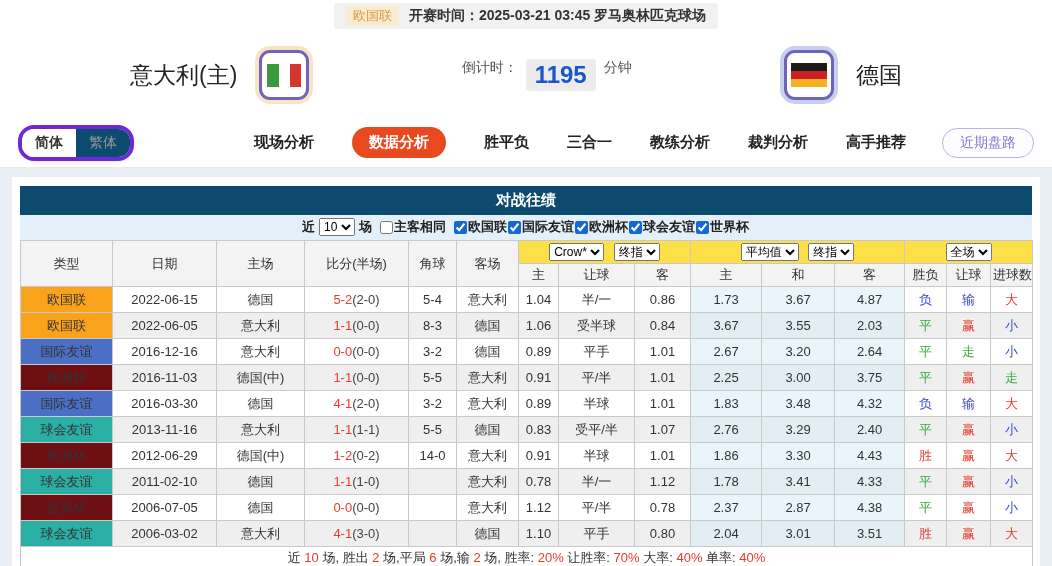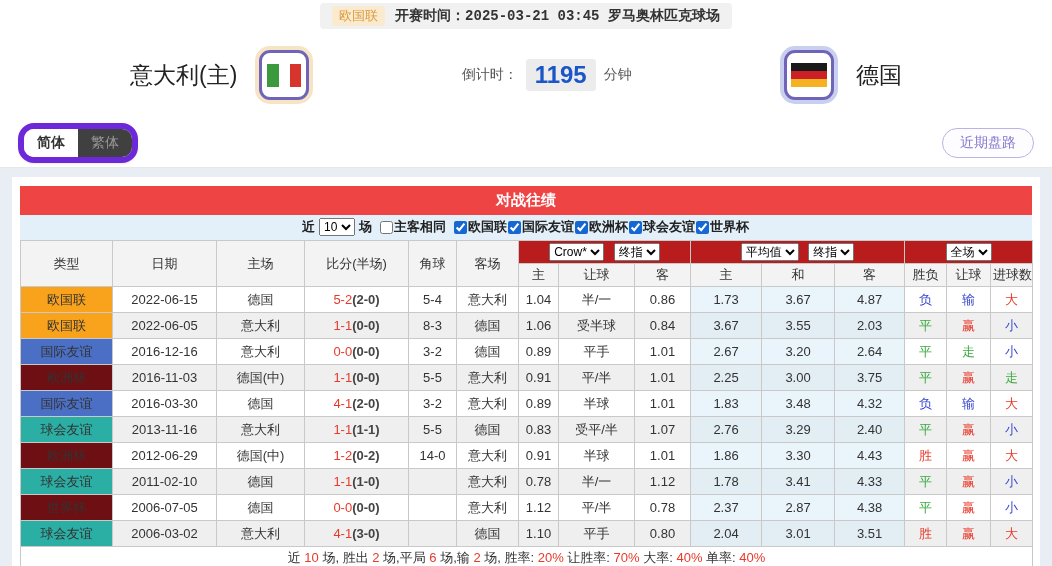--- a/index.html
+++ b/index.html
@@ -5,68 +5,68 @@
   * { box-sizing: border-box; margin: 0; padding: 0; }
   body {
     width: 1052px; height: 566px; overflow: hidden;
     font-family: "Liberation Sans", "DejaVu Sans", sans-serif;
     background: #fff; color: #333;
   }
   
   .top-bar { height: 32px; display: flex; justify-content: center; align-items: center; background: #fff; }
   .kickoff-box { display: flex; align-items: center; background: #f1f1f1; border-radius: 4px; padding: 3px 12px; font-size: 14px; }
   .league-badge { background: #f9ead0; color: #dd9b3e; padding: 1px 7px; border-radius: 3px; margin-right: 10px; font-size: 13px; }
-  .kickoff-text { font-weight: bold; color: #333; font-family: Liberation Mono, monospace; }
+  .kickoff-text { font-weight: bold; color: #333; }
   
   .match-header { height: 86px; display: flex; align-items: center; background: #fff; padding: 0 150px 0 130px; }
   .team-block { display: flex; align-items: center; gap: 18px; }
   .team-name { font-size: 23px; font-weight: normal; color: #222; }
   .flag-wrap { width: 58px; height: 58px; border-radius: 15px; display: flex; align-items: center; justify-content: center; }
   .flag-wrap.home-glow { background: #f7e4c4; }
   .flag-wrap.away-glow { background: #c9cfee; }
   .flag-inner { width: 50px; height: 50px; background: #fff; border: 3px solid #6f64b8; border-radius: 11px; display: flex; align-items: center; justify-content: center; }
   .flag-it { width: 34px; height: 23px; display: flex; }
   .flag-it div { flex: 1; }
   .flag-de { width: 36px; height: 24px; display: flex; flex-direction: column; }
   .flag-de div { flex: 1; }
-  .countdown { flex: 1; display: flex; align-items: center; justify-content: center; gap: 8px; font-size: 14px; color: #555; }
+  .countdown { flex: 1; display: flex; justify-content: center; gap: 8px; font-size: 14px; color: #555; }
   .countdown-value { font-size: 24px; font-weight: bold; color: #1a56c8; background: #ececec; padding: 2px 9px; border-radius: 3px; }
   
   .nav-bar { height: 50px; display: flex; align-items: center; background: #fff; padding: 0 18px; border-bottom: 1px solid #e8e8e8; }
-  .lang-toggle { display: flex; border: 6px solid #6d28d9; border-radius: 16px; overflow: hidden; box-shadow: 0 1px 2px rgba(0,0,0,.08); font-size: 14px; }
+  .lang-toggle { display: flex; border: 4px solid #6d28d9; border-radius: 16px; overflow: hidden; box-shadow: 0 1px 2px rgba(0,0,0,.08); font-size: 14px; }
   .lang-seg { padding: 5px 13px; cursor: pointer; }
   .lang-seg.active { background: #fff; color: #333; font-weight: bold; }
-  .lang-seg.inactive { background: #404040; color: #999; }
+  .lang-seg.inactive { background: #0c4a6e; color: #999; }
   .nav-tabs { display: flex; align-items: center; gap: 38px; margin-left: 120px; }
   .nav-tab { font-size: 15px; font-weight: bold; color: #222; cursor: pointer; white-space: nowrap; }
   .nav-tab.active { background: #e8491f; color: #fff; padding: 6px 17px; border-radius: 17px; }
   .recent-btn { margin-left: auto; color: #8577cf; border: 1px solid #bdb2e6; border-radius: 16px; padding: 5px 17px; font-size: 14px; background: #fdfdff; cursor: pointer; }
   
   .main-section { background: #e9eef4; height: 400px; padding: 9px 12px 0 12px; }
   .card { background: #fff; padding: 9px 8px 0 8px; height: 100%; }
-  .h2h-title { background: #ef4444; color: #fff; font-weight: bold; font-size: 15px; text-align: center; padding: 5px 0; }
+  .h2h-title { background: #0c4a6e; color: #fff; font-weight: bold; font-size: 15px; text-align: center; padding: 5px 0; }
   .filter-row { background: #e3f0f9; padding: 3px 0 4px 0; display: flex; align-items: center; justify-content: center; gap: 4px; font-size: 13px; font-weight: bold; color: #222; }
   .filter-row select { font-size: 12px; }
   .filter-row label { display: flex; align-items: center; font-weight: bold; cursor: pointer; }
   input[type="checkbox"] { accent-color: #1568d3; width: 13px; height: 13px; margin-right: 1px; }
   
   table.h2h { width: 100%; border-collapse: collapse; table-layout: fixed; font-size: 13px; }
   table.h2h th, table.h2h td { border: 1px solid #c9c9c9; text-align: center; padding: 0 2px; overflow: hidden; white-space: nowrap; }
   table.h2h thead th { background: #f3f3f3; font-weight: normal; color: #333; height: 23px; }
-  table.h2h thead th.group-th { background: #b91c1c; }
+  table.h2h thead th.group-th { background: #fde047; }
   .group-th select { font-size: 12px; margin: 0 3px; }
   table.h2h tbody td { height: 26px; color: #333; }
   table.h2h tbody tr:nth-child(even) td { background: #efefef; }
   table.h2h tbody td.avg { background: #e9f4fb; margin-left: 44px; }
   table.h2h tbody tr:nth-child(even) td.avg { background: #e2edf4; }
   td.type-badge { color: #fff; }
   .team-green { color: #3aa93f; }
   .team-dark { color: #333; }
   .score-ft { color: #e83a2a; }
-  .score-ht { color: #444; font-weight: bold; }
+  .score-ht { color: #444; }
   .summary-row td { height: 23px; background: #fff !important; font-size: 13px; color: #333; }
   .summary-seg.red { color: #e83a2a; }
 </style>
 </head>
 <body>
 
 <div class="top-bar">
   <div class="kickoff-box">
     <span class="league-badge">欧国联</span>
     <span class="kickoff-text">开赛时间：2025-03-21 03:45  罗马奥林匹克球场</span>
@@ -103,20 +103,29 @@
     </span>
     <span class="team-name">德国</span>
   </div>
 </div>
 
 <div class="nav-bar">
   <div class="lang-toggle">
     <span class="lang-seg active">简体</span>
     <span class="lang-seg inactive">繁体</span>
   </div>
+  <div class="nav-tabs" id="nav-tabs">
+      <span class="nav-tab">现场分析</span>
+      <span class="nav-tab active">数据分析</span>
+      <span class="nav-tab">胜平负</span>
+      <span class="nav-tab">三合一</span>
+      <span class="nav-tab">教练分析</span>
+      <span class="nav-tab">裁判分析</span>
+      <span class="nav-tab">高手推荐</span>
+    </div>
   <button class="recent-btn">近期盘路</button>
 </div>
 
 <div class="main-section">
   <div class="card">
     <div class="h2h-title">对战往绩</div>
 
     <div class="filter-row">
       <span>近</span>
       <select>

